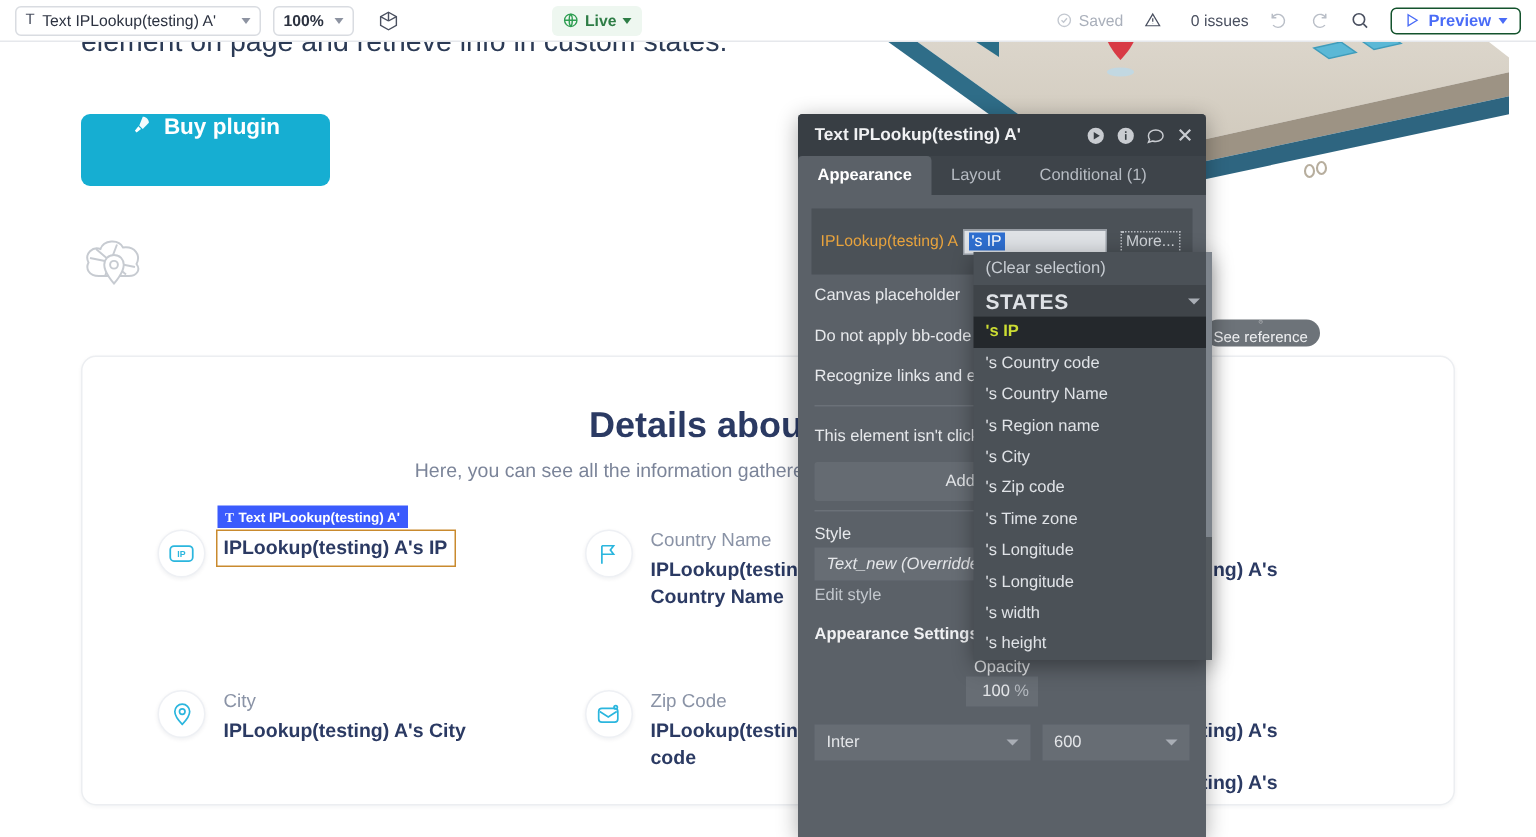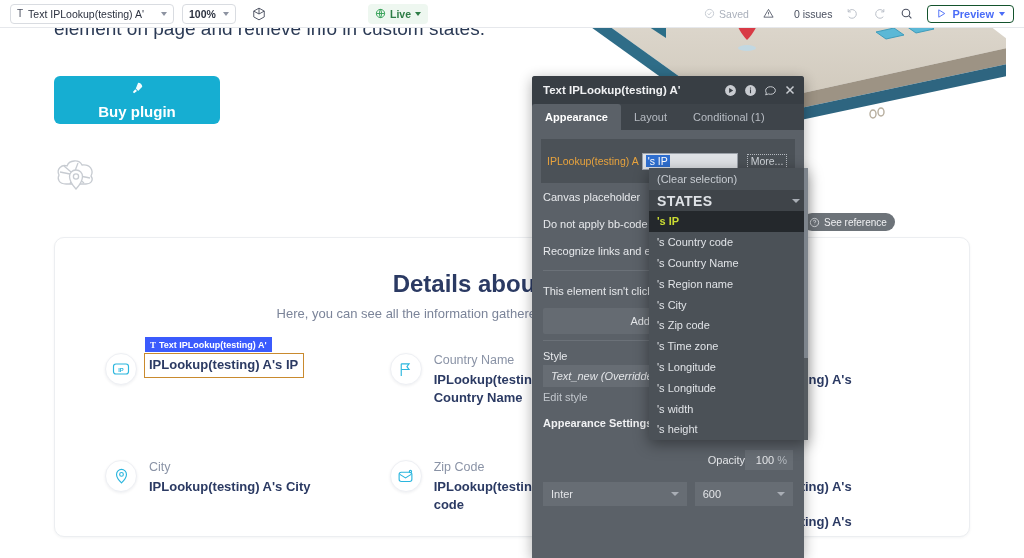--- a/index.html
+++ b/index.html
@@ -107,24 +107,23 @@
     color: #2b3a55;
     font-weight: normal;
   }
   .buy-btn {
     position: absolute; left: 36px; top: 48px;
     width: 166px; height: 48px;
     background: #16aed2;
     border-radius: 6px;
     color: #fff;
     font-size: 15px; font-weight: bold;
-    display: flex; align-items: center; justify-content: center;
+    display: flex; justify-content: center;
     gap: 8px;
     cursor: pointer;
-    flex-direction: column;
   }
   .cloud-pin {
     position: absolute; left: 36px; top: 128px;
     width: 44px; height: 38px;
     opacity: .55;
   }
   .hero-img {
     position: absolute; right: 0; top: 0;
     width: 430px; height: 112px;
     overflow: hidden;
@@ -313,23 +312,24 @@
   }
   .link-row span { cursor: pointer; }
   .sec-row {
     margin: 14px 11px 0 11px;
     display: flex; justify-content: space-between; align-items: center;
     font-size: 11px;
   }
   .sec-row .t { font-weight: bold; color: #f0f1f3; }
   .sec-row .r { color: #c3c8ce; cursor: pointer; }
   .val-row {
-    margin: 21px 11px 0 11px;
-    display: flex; justify-content: flex-end; align-items: center;
+    margin: 10px 11px 0 11px;
+    display: flex; justify-content: center; align-items: center;
     font-size: 11px;
+    flex-direction: column;
   }
   .num-box {
     background: #676d74;
     height: 20px;
     min-width: 48px;
     display: flex; align-items: center; justify-content: flex-end;
     gap: 3px;
     padding: 0 6px;
     font-size: 11px;
     cursor: pointer;
@@ -413,20 +413,21 @@
     left: 803px; top: 213px;
     height: 18px;
     background: #6d7379;
     border-radius: 9px;
     display: flex; align-items: center; gap: 4px;
     padding: 0 8px 0 6px;
     font-size: 10px;
     color: #f0f1f3;
     z-index: 65;
     cursor: pointer;
+    flex-direction: column;
   }
   svg { display: block; }
 </style>
 </head>
 <body>
 
 <div id="root">
 
   <div class="toolbar">
     <div class="tb-select elem">

